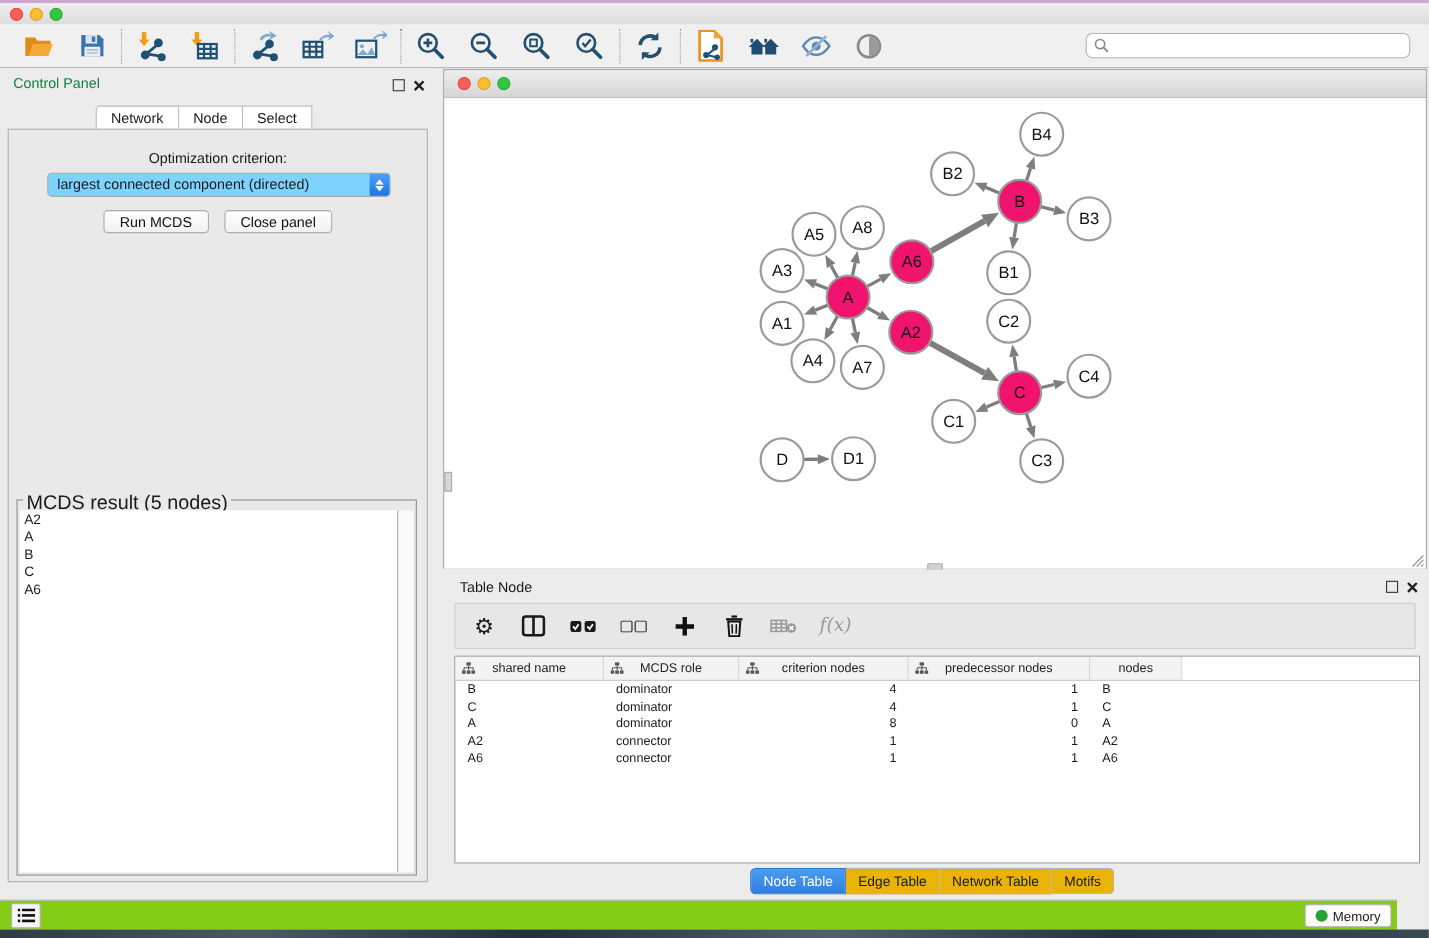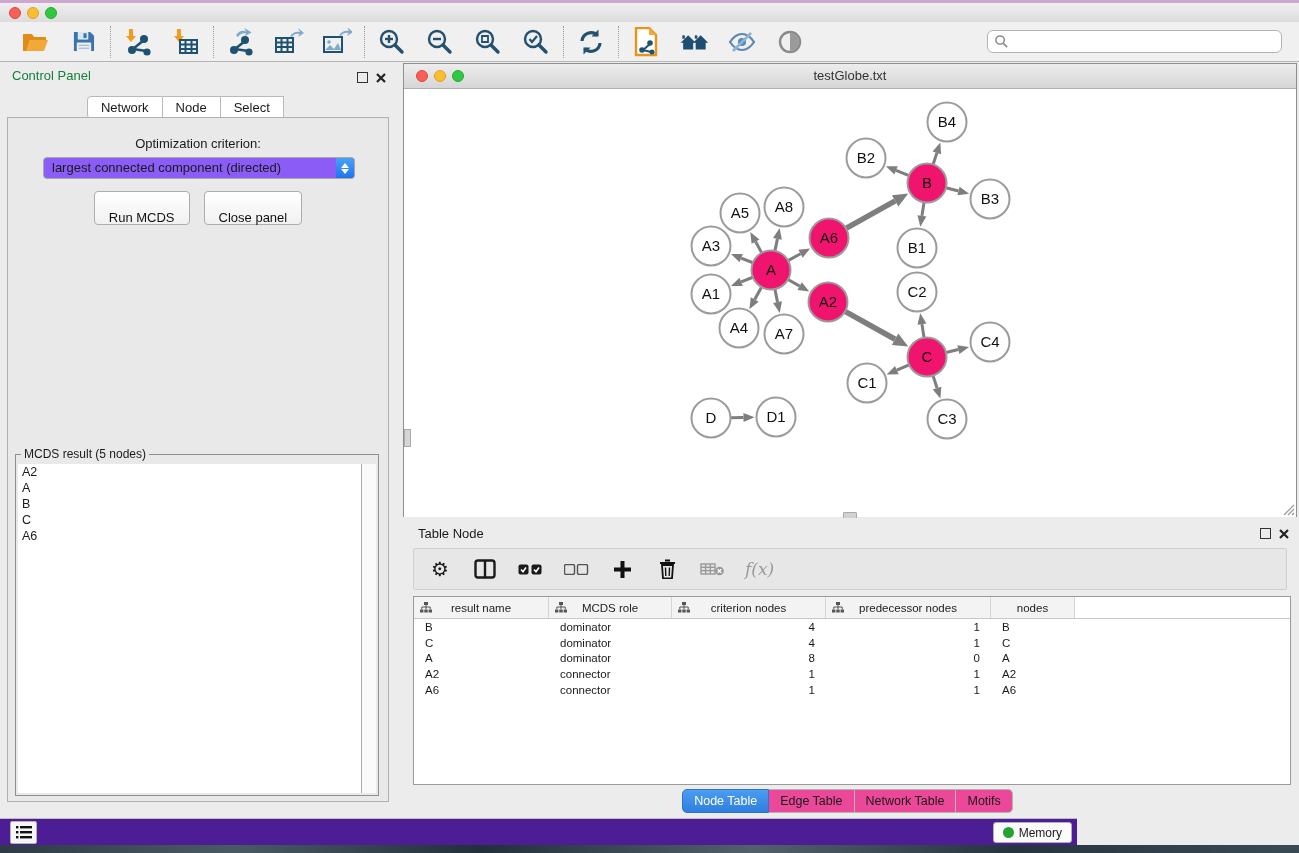--- a/index.html
+++ b/index.html
@@ -36,30 +36,30 @@
   .panel-icons{position:absolute;right:10px;top:10px;display:flex;gap:8px;align-items:center;}
   .float-ico{width:9px;height:9px;border:1.5px solid #333;display:inline-block;}
   .cp-tabs{position:absolute;left:0;right:0;top:34px;display:flex;justify-content:center;padding-left:40px;}
   .cp-tab{height:21px;line-height:21px;padding:0 13px;font-size:13px;background:#fff;
     border:1px solid #b9b9b9;border-left:none;color:#1a1a1a;}
   .cp-tab:first-child{border-left:1px solid #b9b9b9;border-radius:4px 0 0 4px;}
   .cp-tab:last-child{border-radius:0 4px 4px 0;}
   .cp-tab.active{background:linear-gradient(#58a7f8,#2e86f2);color:#fff;border-color:#2e7ad8;margin-top:24px;}
   .cp-content{position:absolute;left:7px;right:7px;top:55px;bottom:16px;background:#e9e9e9;border:1px solid #b0b0b0;}
   .opt-label{position:absolute;left:0;right:0;top:18px;text-align:center;font-size:13px;}
-  .criterion{position:absolute;left:35px;top:39px;width:312px;height:22px;background:#8b5cf6;border:1px solid #a8a8a8;
+  .criterion{position:absolute;left:35px;top:39px;width:312px;height:22px;background:#7dd3fc;border:1px solid #a8a8a8;
     border-radius:4px;box-sizing:border-box;font-size:13px;line-height:20px;padding-left:8px;}
   .criterion .stepper{position:absolute;right:0;top:0;bottom:0;width:18px;border-radius:0 3px 3px 0;
     background:linear-gradient(#4aa0f8,#1f74ee);display:flex;flex-direction:column;align-items:center;justify-content:center;gap:1px;}
   .criterion .stepper svg{display:block;}
   .cp-buttons{position:absolute;left:0;right:0;top:73px;display:flex;justify-content:center;gap:14px;}
-  .btn{height:21px;line-height:19px;padding:16px 14px;font-size:13px;background:linear-gradient(#ffffff,#f1f1f1);
+  .btn{height:21px;line-height:19px;padding:0 14px;font-size:13px;background:linear-gradient(#ffffff,#f1f1f1);
     border:1px solid #adadad;border-radius:4px;color:#111;}
   .result-group{position:absolute;left:7px;right:9px;top:336px;bottom:5px;border:1px solid #8f8f8f;}
-  .result-legend{position:absolute;top:-8px;left:5px;background:#e9e9e9;padding:0 3px;font-size:12px;}
+  .result-legend{position:absolute;top:-8px;left:5px;background:#e9e9e9;padding:0 3px;font-size:18px;}
   .result-list{position:absolute;left:2px;right:16px;top:9px;bottom:2px;background:#fff;overflow:hidden;}
   .result-scroll{position:absolute;right:2px;top:9px;bottom:2px;width:14px;background:#fafafa;border-left:1px solid #aaa;}
   .result-item{font-size:12.5px;line-height:16px;padding-left:4px;}
   
   .network-window{position:absolute;left:403px;top:63px;width:894px;height:454px;background:#fff;
     border:1px solid #8f8f8f;box-sizing:border-box;}
   .nw-titlebar{position:relative;height:24px;background:linear-gradient(#ededed,#d6d6d6);border-bottom:1px solid #b0b0b0;}
   .nw-titlebar .lights{position:absolute;left:12px;top:6px;display:flex;gap:6px;}
   .nw-titlebar .title{position:absolute;left:0;right:0;top:4px;text-align:center;font-size:13px;color:#333;}
   .nw-canvas{position:relative;width:100%;height:428px;background:#fff;}
@@ -79,26 +79,26 @@
   .tp-head{display:flex;height:21px;background:#f3f3f3;border-bottom:1px solid #c8c8c8;}
   .th{position:relative;display:flex;align-items:center;justify-content:center;font-size:11.5px;color:#222;
     border-right:1px solid #d6d6d6;box-sizing:border-box;}
   .th .tree{position:absolute;left:6px;top:5px;}
   .th.filler{border-right:none;background:#fff;flex:1;}
   .tr{display:flex;height:15.8px;align-items:center;font-size:11.5px;}
   .td{box-sizing:border-box;white-space:nowrap;overflow:hidden;}
   .td.l{padding-left:11px;text-align:left;}
   .td.r{padding-right:11px;text-align:right;}
   .tp-tabs{position:absolute;left:0;right:0;top:271px;display:flex;justify-content:center;}
-  .tp-tab{height:22px;line-height:22px;padding:0 11px;font-size:12.5px;background:#ec4899;border:1px solid #b5b5b5;border-left:none;}
+  .tp-tab{height:22px;line-height:22px;padding:0 11px;font-size:12.5px;background:#eab308;border:1px solid #b5b5b5;border-left:none;}
   .tp-tab:first-child{border-left:1px solid #b5b5b5;border-radius:5px 0 0 5px;}
   .tp-tab:last-child{border-radius:0 5px 5px 0;}
   .tp-tab.active{background:linear-gradient(#4a9df0,#2f7fe0);color:#fff;border-color:#2d72cc;}
   
-  .footer{position:absolute;left:0;top:818px;width:1077px;height:27px;background:#4c1d95;border-top:1px solid #bdbdbd;box-sizing:border-box;}
+  .footer{position:absolute;left:0;top:818px;width:1270px;height:27px;background:#84cc16;border-top:1px solid #bdbdbd;box-sizing:border-box;}
   .list-btn{position:absolute;left:10px;top:2px;width:27px;height:23px;background:#f6f6f6;border:1px solid #b3b3b3;
     border-radius:2px;display:flex;align-items:center;justify-content:center;box-sizing:border-box;}
   .memory-btn{position:absolute;right:5px;top:3px;height:21px;background:#fbfbfb;border:1px solid #b0b0b0;border-radius:3px;
     display:flex;align-items:center;gap:5px;padding:0 9px;font-size:12px;box-sizing:border-box;}
   .memory-dot{width:11px;height:11px;border-radius:50%;background:#24a233;}
   .xico{display:block;}
 </style>
 </head>
 <body>
 
@@ -321,21 +321,20 @@
   </div>
 </div>
 
 <div class="network-window">
   <div class="nw-titlebar">
     <div class="lights">
       <span class="tl red"></span>
       <span class="tl yellow"></span>
       <span class="tl green"></span>
     </div>
-    <div class="title">testGlobe.txt</div>
   </div>
   <div class="nw-canvas" id="nw-canvas">
     <div class="split-handle-left"></div>
     <svg class="resize-grip" width="13" height="13" viewBox="0 0 13 13">
         <g stroke="#9a9a9a" stroke-width="1.2">
           <line x1="12" y1="2" x2="2" y2="12"></line>
           <line x1="12" y1="6" x2="6" y2="12"></line>
           <line x1="12" y1="10" x2="10" y2="12"></line>
         </g>
       </svg>
@@ -567,21 +566,21 @@
   <div class="tp-table">
     <div class="tp-head" id="tp-head">
         <div class="th" style="width: 135px;">
           <svg class="tree" width="12" height="11" viewBox="0 0 12 11">
             <rect x="4" y="0" width="4" height="3" fill="#555"></rect>
             <path d="M6 3v2M1.8 5h8.4M1.8 5v2M6 5v2M10.2 5v2" stroke="#555" fill="none"></path>
             <rect x="0" y="7.5" width="3.4" height="3" fill="#555"></rect>
             <rect x="4.3" y="7.5" width="3.4" height="3" fill="#555"></rect>
             <rect x="8.6" y="7.5" width="3.4" height="3" fill="#555"></rect>
           </svg>
-          <span>result name</span>
+          <span>shared name</span>
         </div>
         <div class="th" style="width: 123px;">
           <svg class="tree" width="12" height="11" viewBox="0 0 12 11">
             <rect x="4" y="0" width="4" height="3" fill="#555"></rect>
             <path d="M6 3v2M1.8 5h8.4M1.8 5v2M6 5v2M10.2 5v2" stroke="#555" fill="none"></path>
             <rect x="0" y="7.5" width="3.4" height="3" fill="#555"></rect>
             <rect x="4.3" y="7.5" width="3.4" height="3" fill="#555"></rect>
             <rect x="8.6" y="7.5" width="3.4" height="3" fill="#555"></rect>
           </svg>
           <span>MCDS role</span>

